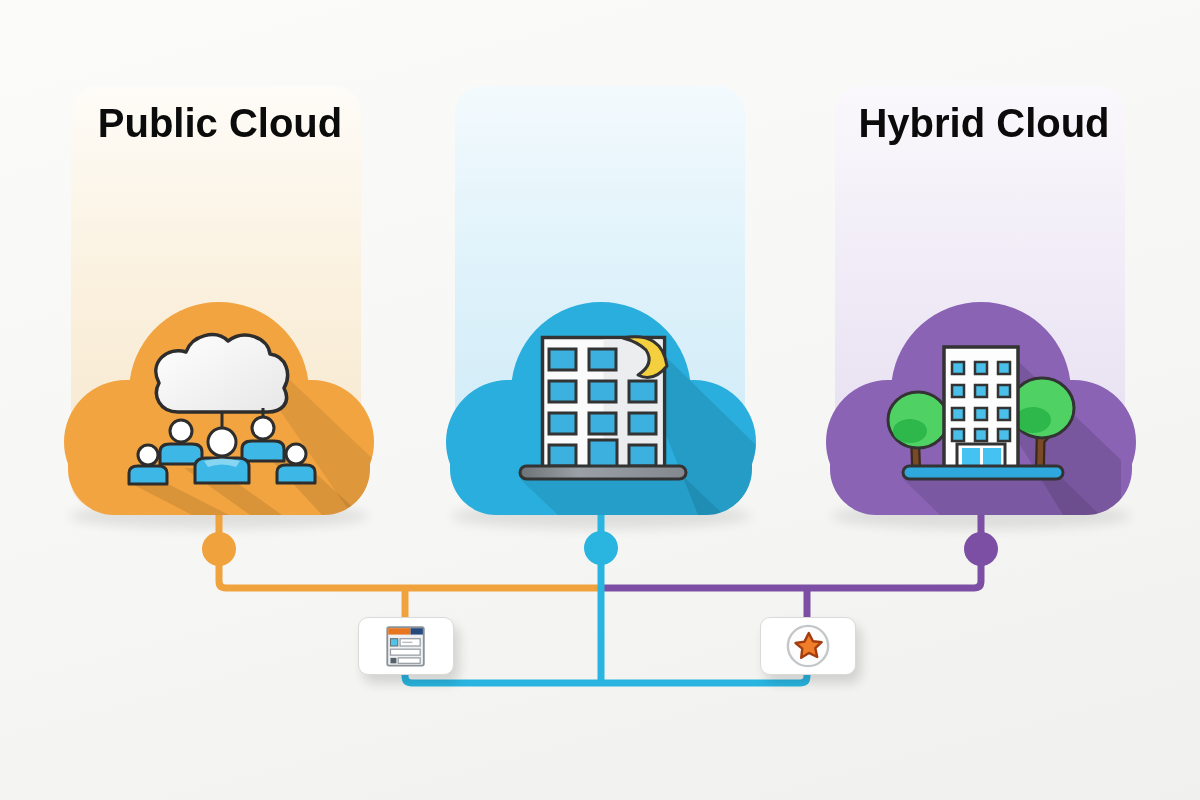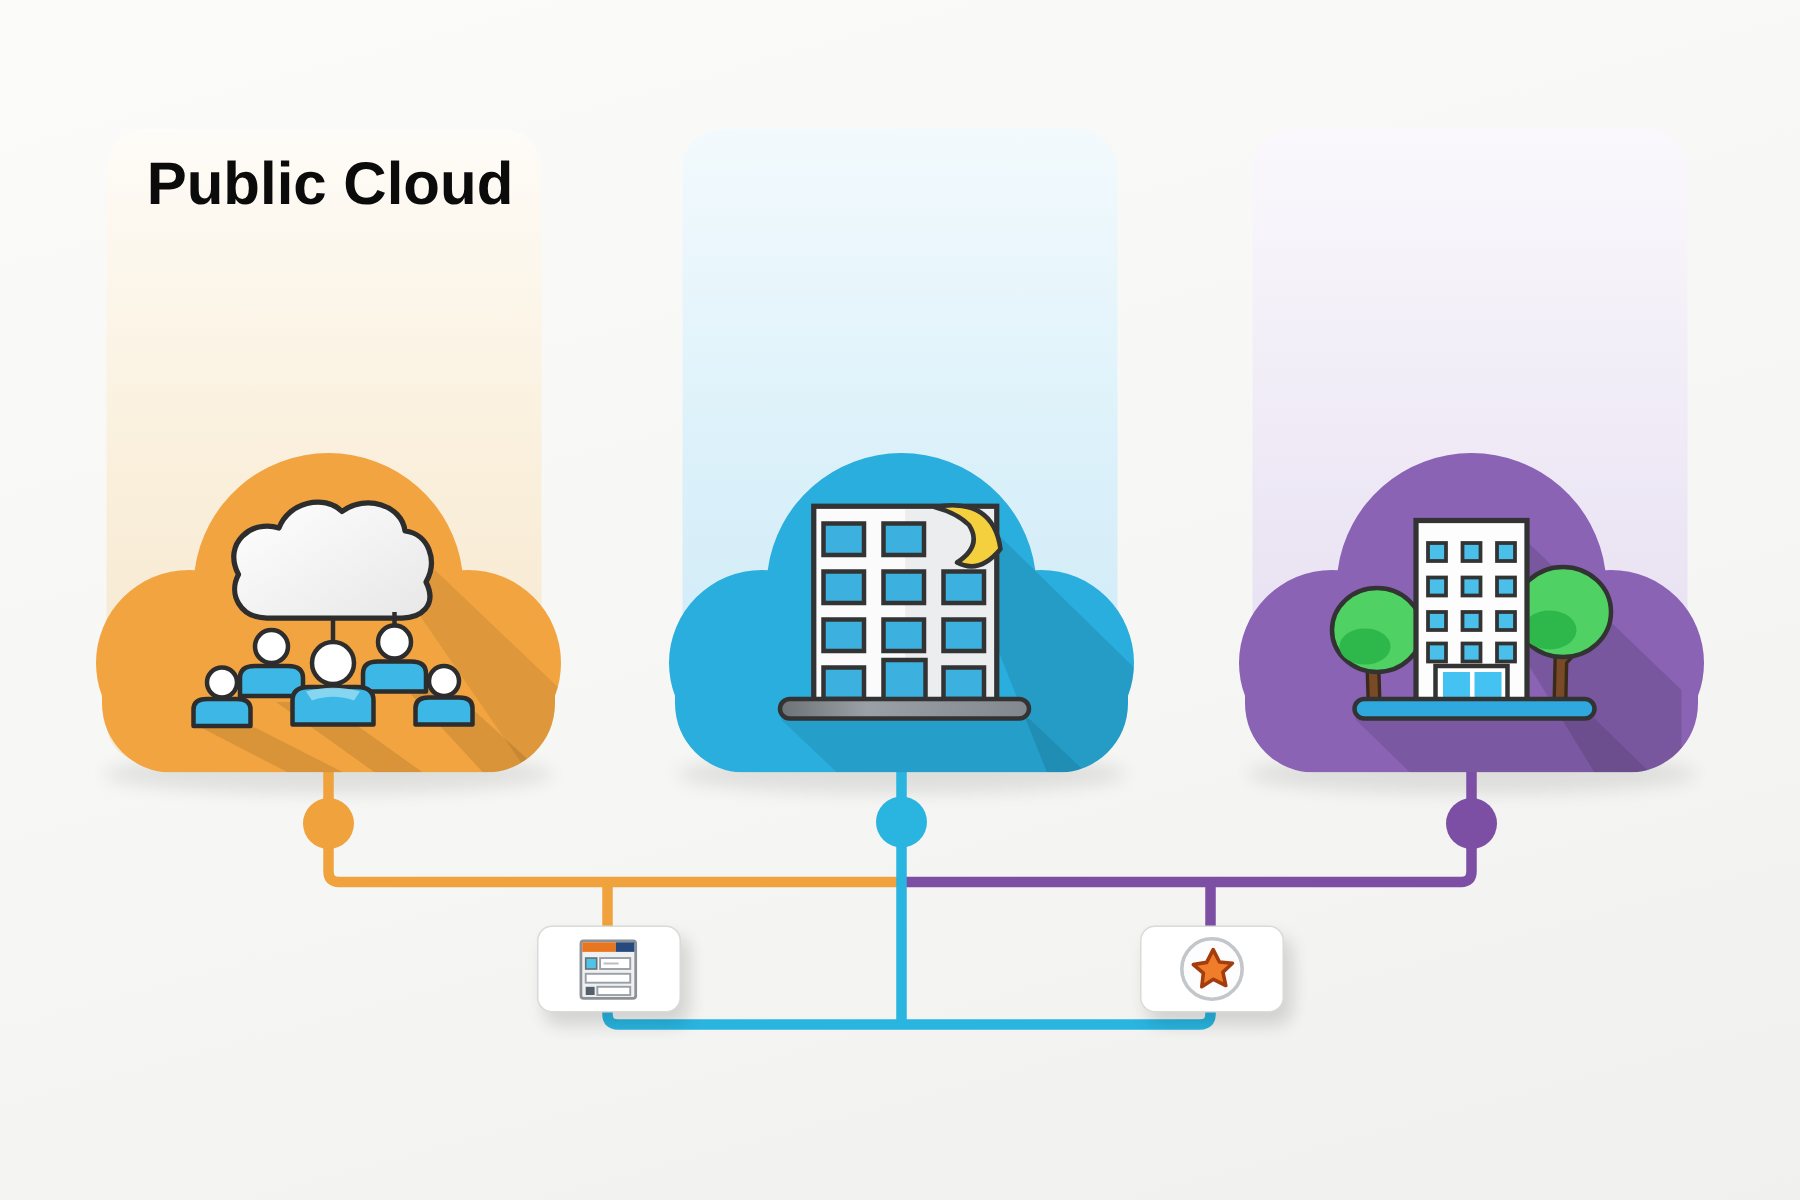--- a/index.html
+++ b/index.html
@@ -35,20 +35,21 @@
 </head>
 <body>
 
 <div class="stage">
 
   <div class="panel public"></div>
   <div class="panel private"></div>
   <div class="panel hybrid"></div>
 
   <h2 class="panel-title" style="left:71px;width:290px;">Public Cloud</h2>
+  <h2 class="panel-title" style="left:835px;width:290px;">Hybrid Cloud</h2>
 
   <svg class="overlay" viewBox="0 0 1200 800">
     <defs>
       <clipPath id="cloudClip">
         <circle cx="62" cy="142" r="62"></circle>
         <circle cx="155" cy="92" r="90"></circle>
         <circle cx="248" cy="142" r="62"></circle>
         <rect x="4" y="110" width="302" height="105" rx="46"></rect>
       </clipPath>
       <linearGradient id="miniCloudGrad" x1="0" y1="0" x2="1" y2="1">

